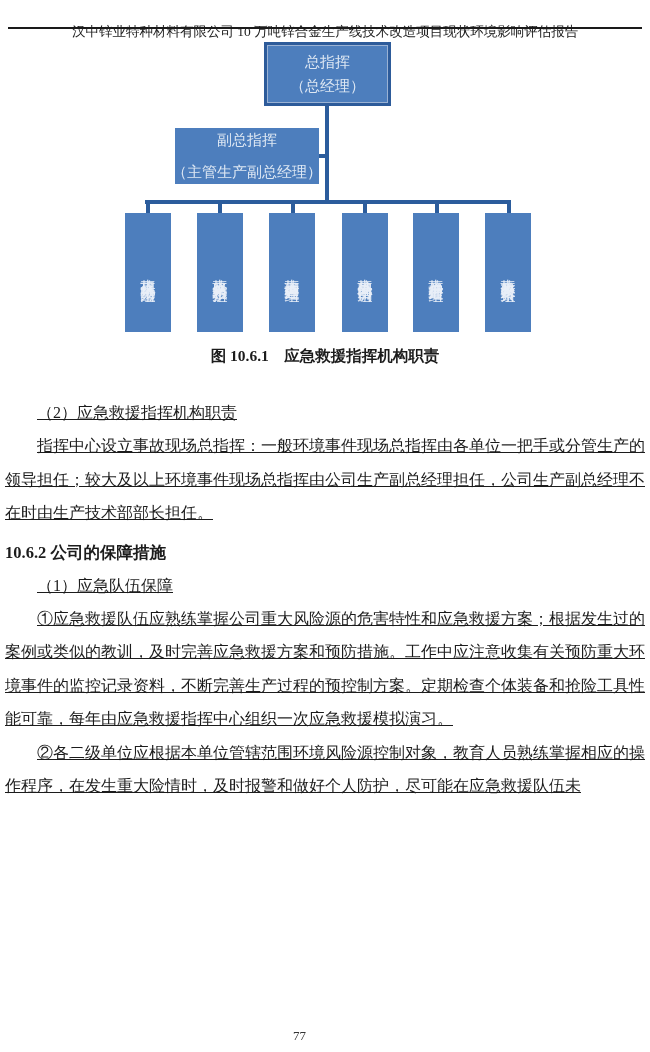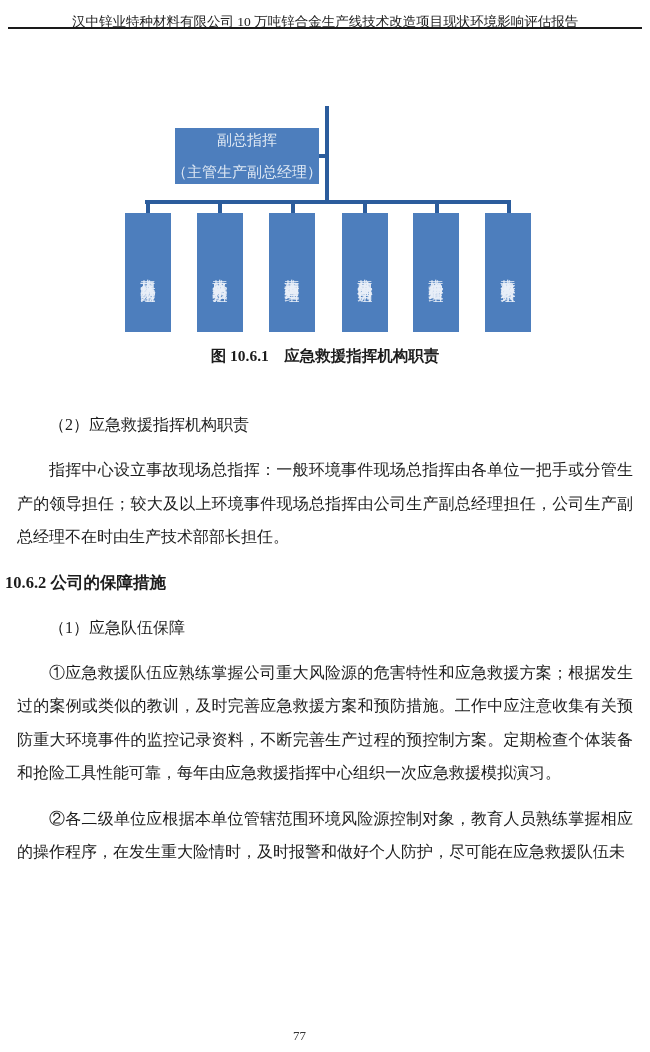--- a/index.html
+++ b/index.html
@@ -11,21 +11,21 @@
     font-family:"Liberation Serif","DejaVu Serif",serif;
     color:#1c1c1c;
     overflow:hidden;
   }
   
   .header{
     position:absolute;left:0;top:0;width:650px;
     text-align:center;
     font-size:13.5px;
     line-height:20px;
-    padding-top:12px;
+    padding-top:22px;
     color:#222;
   }
   .header-rule{
     position:absolute;left:8px;top:27px;width:634px;height:0;
     border-top:2px solid #1a1a1a;
   }
   
   .chart{position:absolute;left:0;top:30px;width:650px;height:305px;}
   .obox{
     position:absolute;
@@ -55,21 +55,21 @@
   .caption{
     position:absolute;left:0;top:346px;width:650px;
     text-align:center;font-weight:bold;font-size:15.5px;
   }
   
   .body{
     position:absolute;left:5px;top:396px;width:640px;
     font-size:16px;line-height:33.4px;
     text-align:justify;
   }
-  .body p{margin:12px;text-indent:2em;text-align:justify;text-align-last:left;}
+  .body p{margin:0;text-indent:2em;text-align:justify;text-align-last:left;text-decoration:underline;}
   .body h2{
     margin:6px 0 0 0;
     font-size:16.5px;line-height:33px;
     text-indent:0;
   }
   
   .pagenum{
     position:absolute;left:0;top:1028px;width:599px;
     text-align:center;font-size:13px;color:#333;
   }
@@ -87,20 +87,24 @@
     <div class="conn" style="left:325px;top:76px;width:4px;height:96px;"></div>
     <div class="conn" style="left:317px;top:124px;width:10px;height:4px;"></div>
     <div class="conn" style="left:145px;top:170px;width:366px;height:4px;"></div>
     <div class="conn" style="left:146px;top:173px;width:4px;height:11px;"></div>
     <div class="conn" style="left:218px;top:173px;width:4px;height:11px;"></div>
     <div class="conn" style="left:291px;top:173px;width:4px;height:11px;"></div>
     <div class="conn" style="left:363px;top:173px;width:4px;height:11px;"></div>
     <div class="conn" style="left:435px;top:173px;width:4px;height:11px;"></div>
     <div class="conn" style="left:507px;top:173px;width:4px;height:11px;"></div>
 
+    <div class="obox top">
+      <span class="bl">总指挥</span>
+      <span class="bl">（总经理）</span>
+    </div>
 
     <div class="obox deputy">
       <span class="bl">副总指挥</span>
       <span class="bl">（主管生产副总经理）</span>
     </div>
 
     <div class="vbox" style="left:125px;">事故现场抢险组</div>
     <div class="vbox" style="left:197px;">事故紧急救护组</div>
     <div class="vbox" style="left:269px;">事故调查处理组</div>
     <div class="vbox" style="left:342px;">事故外围协调组</div>

